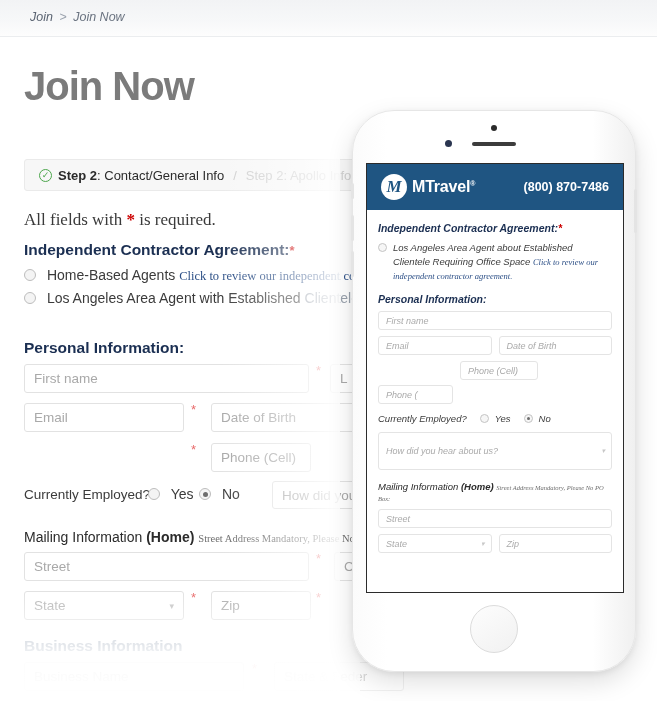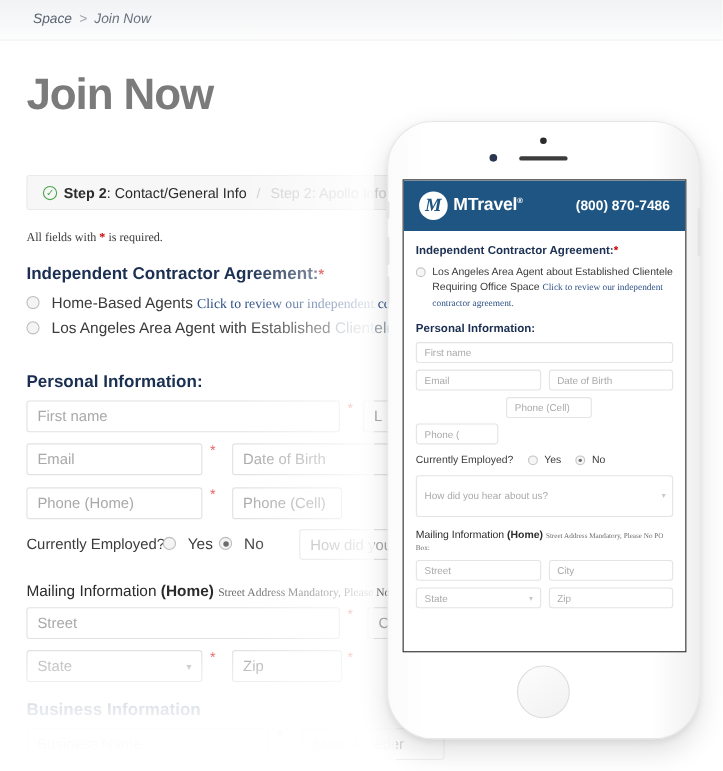--- a/index.html
+++ b/index.html
@@ -45,21 +45,21 @@
     width:13px; height:13px; border-radius:50%;
     border:1.6px solid #4ca64c; color:#4ca64c;
     display:inline-flex; align-items:center; justify-content:center;
     font-size:9px; line-height:1; margin-right:6px; flex:none;
   }
   .step-active { color:#2b2b2b; }
   .step-active b { font-weight:bold; }
   .step-sep { color:#cfcfcf; margin:0 9px; }
   .step-dim { color:#cfcfcf; }
 
-  .req-note { position:absolute; left:24px; top:173px; font-size:11px; color:#3a3a3a;
+  .req-note { position:absolute; left:24px; top:173px; font-size:17px; color:#3a3a3a;
               font-family:"Liberation Serif", serif; }
   .req-note .ast { color:#cc0000; font-weight:bold; }
 
   .sec-head {
     position:absolute; font-size:15.5px; font-weight:bold; color:#1b2f52;
   }
   .sec-head .ast { color:#cc0000; font-size:13px; }
 
   .radio-row { position:absolute; font-size:14px; color:#3b3b3b; white-space:nowrap; }
   .radio {
@@ -140,21 +140,21 @@
     width:26px; height:26px; border-radius:50%; background:#fff;
     color:#1f5582; font-family:"Liberation Serif", serif; font-style:italic;
     font-weight:bold; font-size:17px; display:flex; align-items:center;
     justify-content:center; margin-right:5px;
   }
   .logo-text { color:#fff; font-size:16px; font-weight:bold; letter-spacing:-0.2px; }
   .logo-tm { font-size:7px; vertical-align:super; }
   .app-phone { color:#fff; font-size:12.5px; font-weight:bold; }
 
   
-  .m-body { padding:9px 11px; }
+  .m-body { padding:9px 11px;font-style:italic; }
   .m-head { font-size:10.5px; font-weight:bold; color:#1b2f52; margin:3px 0 7px; }
   .m-head .ast { color:#cc0000; }
   .m-radio-row { display:flex; margin-bottom:6px; font-size:9.5px; color:#3b3b3b; line-height:1.45; }
   .m-radio {
     width:9px; height:9px; border-radius:50%; border:1px solid #c4c4c4;
     background:#f6f6f6; flex:none; margin:2px 6px 0 0;
   }
   .m-radio.checked { position:relative; }
   .m-radio.checked::after {
     content:""; position:absolute; left:2px; top:2px; width:3px; height:3px;
@@ -171,21 +171,21 @@
   }
   .m-fld .caret { position:absolute; right:6px; color:#c8c8c8; font-size:7px; }
   .m-emp { display:flex; align-items:center; font-size:9.5px; color:#3b3b3b; margin:9px 0 8px; }
   .m-emp .m-radio { margin-top:0; }
 </style>
 </head>
 <body>
 
 <div class="breadcrumb-band">
   <div class="breadcrumb">
-    <span class="crumb-link">Space</span>
+    <span class="crumb-link">Join</span>
     <span class="crumb-sep">&gt;</span>
     <span class="crumb-cur">Join Now</span>
   </div>
 </div>
 
 <div class="page">
 
   <div class="page-title">Join Now</div>
 
   <div class="steps">
@@ -222,21 +222,20 @@
   <div class="sec-head" style="left:24px; top:302px;">Personal Information:</div>
 
   <div class="fld" style="left:24px; top:327px; width:285px; height:29px;">First name</div>
   <span class="star" style="left:316px; top:326px;">*</span>
   <div class="fld" style="left:330px; top:327px; width:120px; height:29px;">L</div>
 
   <div class="fld" style="left:24px; top:366px; width:160px; height:29px;">Email</div>
   <span class="star" style="left:191px; top:365px;">*</span>
   <div class="fld" style="left:211px; top:366px; width:150px; height:29px;">Date of Birth</div>
 
-  <div class="fld" style="left:24px; top:406px; width:160px; height:29px;">Phone (Home)</div>
   <span class="star" style="left:191px; top:405px;">*</span>
   <div class="fld" style="left:211px; top:406px; width:100px; height:29px;">Phone (Cell)</div>
 
   <div class="inline-lbl" style="left:24px; top:450px;">Currently Employed?</div>
   <div class="radio-row" style="left:148px; top:449px;">
     <span class="radio"></span>
     <span>Yes</span>
   </div>
   <div class="radio-row" style="left:199px; top:449px;">
     <span class="radio checked"></span>
@@ -331,21 +330,20 @@
         </div>
       </div>
 
       <div class="m-sec" style="font-weight:normal; color:#2b2b2b; font-size:9.5px;">
         <span>Mailing Information </span><b>(Home)</b>
         <span class="m-hint">Street Address Mandatory, Please No PO Box:</span>
       </div>
 
       <div class="m-row">
         <div class="m-fld">Street</div>
-        <div class="m-fld">City</div>
       </div>
       <div class="m-row">
         <div class="m-fld">
           <span>State</span>
           <span class="caret">▾</span>
         </div>
         <div class="m-fld">Zip</div>
       </div>
 
     </div>

